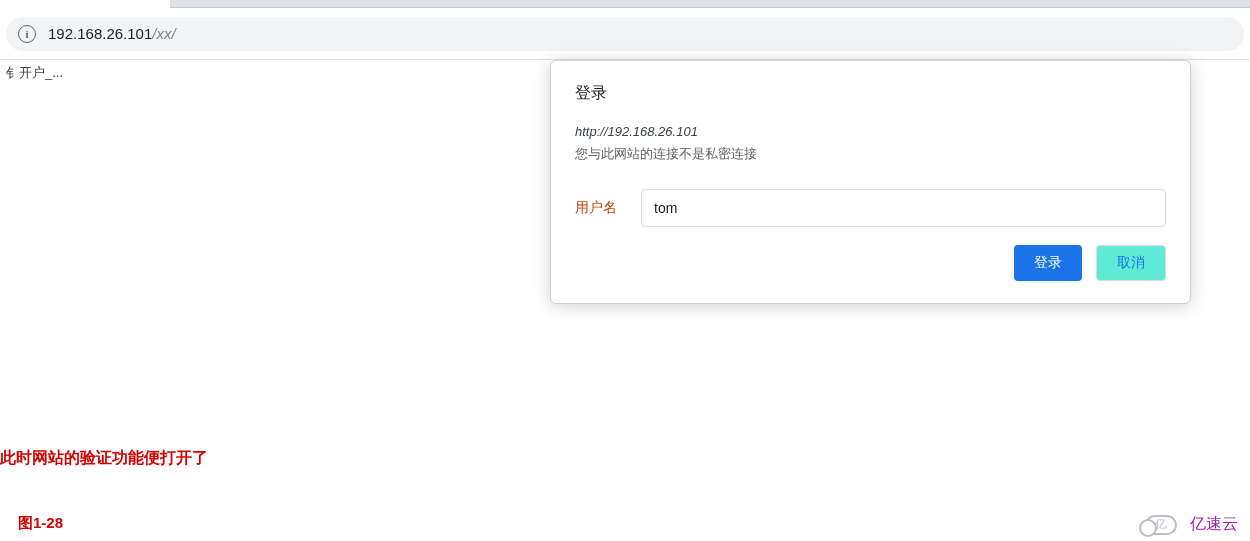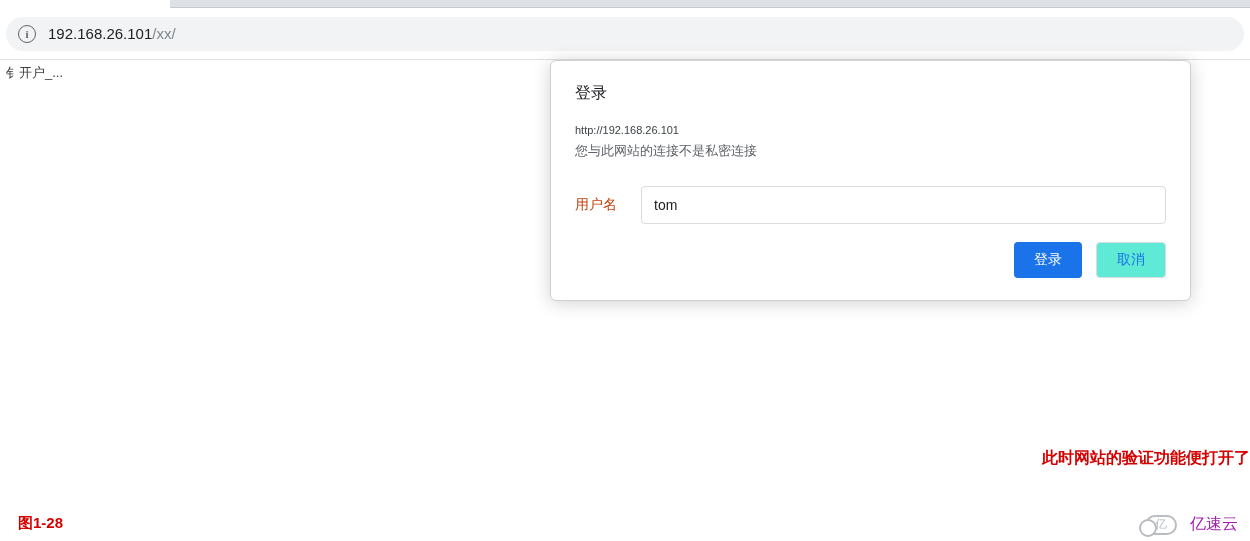--- a/index.html
+++ b/index.html
@@ -54,21 +54,21 @@
       width: 18px; height: 18px;
       border: 1.5px solid #5f6368;
       border-radius: 50%;
       display: flex; align-items: center; justify-content: center;
       font-size: 11px; color: #5f6368;
       margin-right: 12px;
       font-family: Georgia, serif;
       font-weight: bold;
     }
     .url-host { color: #202124; }
-    .url-path { color: #80868b; }
+    .url-path { color: #80868b; font-style: italic; }
     .bookmarks {
       height: 28px;
       padding: 4px 6px;
       font-size: 13px;
       color: #3c4043;
       background: #fff;
     }
     .content-area {
       position: relative;
       width: 100%;
@@ -78,21 +78,21 @@
       left: 550px; top: -28px;
       width: 641px;
       background: #fff;
       border: 1px solid #d0d0d0;
       border-radius: 6px;
       box-shadow: 0 2px 18px rgba(0,0,0,0.18);
       padding: 22px 24px;
       z-index: 10;
     }
     .dlg-title { font-size: 16px; color: #202124; margin-bottom: 20px; }
-    .dlg-url { font-size: 11px; color: #3c4043; margin-bottom: 6px; }
+    .dlg-url { font-size: 13px; color: #3c4043; margin-bottom: 6px; font-style: italic; }
     .dlg-note { font-size: 13px; color: #5f6368; margin-bottom: 26px; }
     .dlg-row {
       display: flex; align-items: center;
       margin-bottom: 18px;
     }
     .dlg-row label {
       width: 66px; color: #c2410c; font-size: 14px;
     }
     .dlg-row .inputwrap {
       flex: 1; position: relative;
@@ -129,21 +129,21 @@
     .btn-primary {
       background: #1a73e8; color: #fff; border: none;
     }
     .btn-secondary {
       background: #5eead4; color: #1a73e8; border: 1px solid #dadce0;
     }
     .caption-center {
       position: absolute;
       left: 0; right: 0;
       top: 360px;
-      text-align: right;
+      text-align: left;
       color: #d40000;
       font-weight: 700;
       font-size: 16px;
     }
     .figure-label {
       position: absolute;
       left: 18px;
       bottom: 8px;
       color: #d40000;
       font-weight: 700;

